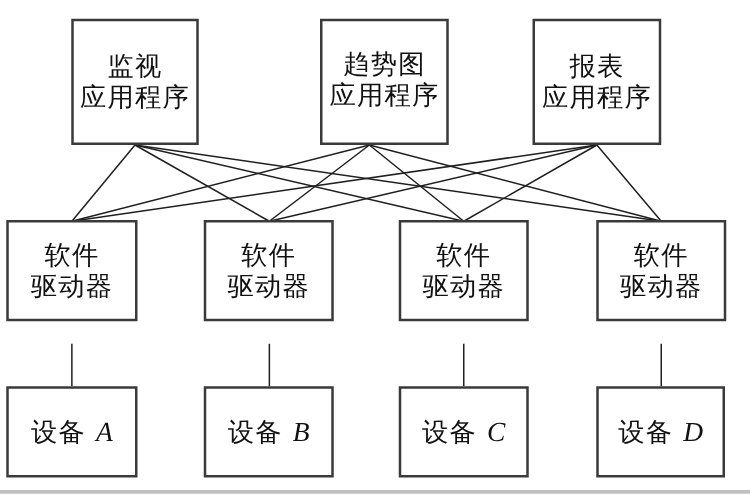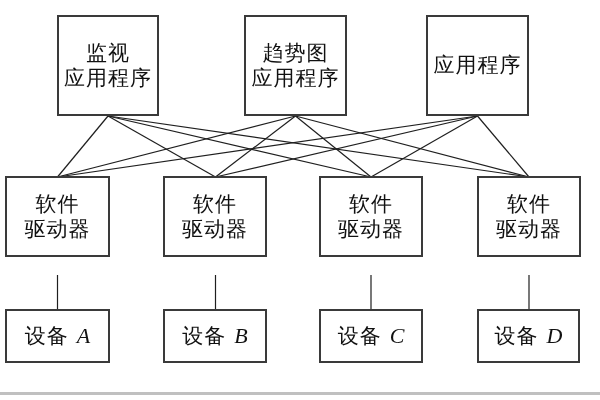--- a/index.html
+++ b/index.html
@@ -30,21 +30,21 @@
     align-items: center;
     justify-content: center;
     text-align: center;
     font-size: 21px;
     line-height: 25px;
     letter-spacing: 1px;
   }
   .node .txt { white-space: nowrap; }
   .row-top    .node-box { top: 15px;  height: 101px; }
   .row-mid    .node-box { top: 176px; height: 81px; }
-  .row-bottom .node-box { top: 309px; height: 54px;  }
+  .row-bottom .node-box { top: 309px; height: 73px;  }
   .device-label { display: flex; align-items: baseline; justify-content: center; }
   .dev-letter {
     font-style: italic;
     margin-left: 8px;
     letter-spacing: 0;
     font-size: 22px;
   }
   .scan-artifact {
     position: absolute;
     left: 0;
@@ -82,25 +82,26 @@
     <line x1="215.5" y1="275" x2="215.5" y2="310"></line>
     <line x1="371" y1="275" x2="371" y2="310"></line>
     <line x1="529" y1="275" x2="529" y2="310"></line>
   </svg>
 
   <div class="row-top">
     <div class="node node-box" style="left:57px; width:102px;">
       <div class="txt">监视</div>
       <div class="txt">应用程序</div>
     </div>
-    <div class="node node-box" style="left:244px; width:103px;">
+    <div class="node node-box" style="left:256px; width:103px;font-family:Liberation Mono, monospace;">
       <div class="txt">趋势图</div>
       <div class="txt">应用程序</div>
     </div>
     <div class="node node-box" style="left:426px; width:103px;">
+      <div class="txt">报表</div>
       <div class="txt">应用程序</div>
     </div>
   </div>
 
   <div class="row-mid">
     <div class="node node-box" style="left:5px; width:105px;">
       <div class="txt">软件</div>
       <div class="txt">驱动器</div>
     </div>
     <div class="node node-box" style="left:163px; width:104px;">

